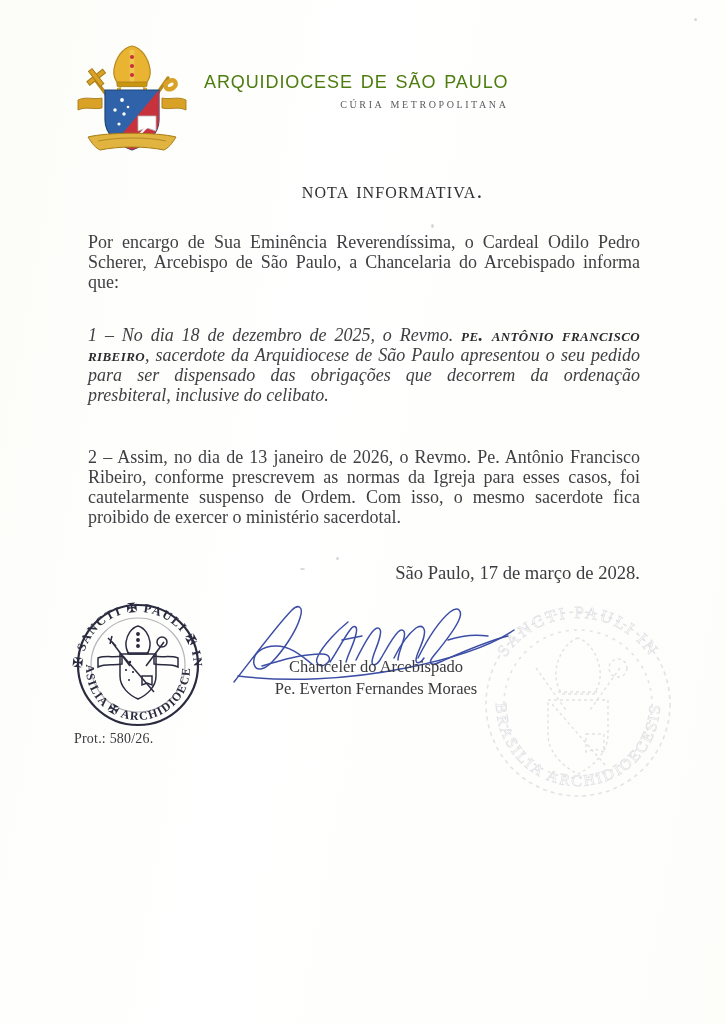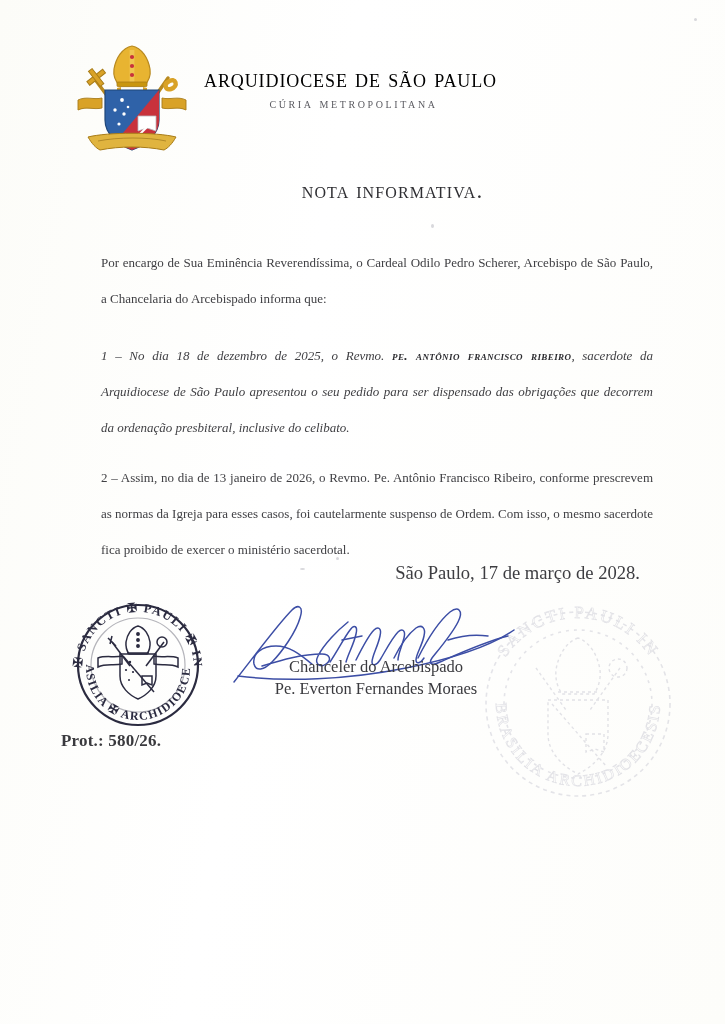--- a/index.html
+++ b/index.html
@@ -51,39 +51,39 @@
     position: relative;
   }
   .crest svg { display: block; }
 
   .letterhead-text {
     margin-left: 12px;
     padding-top: 28px;
     text-align: left;
   }
   .org-name {
-    font-family: Liberation Serif, serif;
+    font-family: Liberation Sans, sans-serif;
     font-size: 25.5px;
     letter-spacing: 0.9px;
-    color: #000000;
+    color: #4d7c0f;
     font-variant: small-caps;
     text-transform: lowercase;
     line-height: 1.05;
     white-space: nowrap;
   }
   .org-name::first-letter { font-size: 1em; }
   .org-sub {
     font-family: "Liberation Serif", "DejaVu Serif", serif;
     font-size: 14px;
     letter-spacing: 2.6px;
     color: #5b5b61;
     font-variant: small-caps;
     text-transform: lowercase;
     margin-top: 3px;
-    text-align: center;
+    text-align: right;
     padding-left: 6px;
     white-space: nowrap;
   }
 
   
   .doc-title {
     position: absolute;
     left: 0;
     top: 178px;
     width: 725px;
@@ -96,26 +96,26 @@
     padding-left: 30px;
   }
 
   
   .body-block {
     position: absolute;
     left: 88px;
     width: 552px;
   }
   .para {
-    font-size: 13px;
-    line-height: 36px;
+    font-size: 18px;
+    line-height: 20px;
     text-align: justify;
     text-justify: inter-word;
     color: #404044;
-    margin: 13px;
+    margin: 0;
   }
   .para-intro { top: 232px; }
   .para-one   { top: 325px; font-style: italic; }
   .para-two   { top: 447px; }
 
   .para .hl {
     font-variant: small-caps;
     text-transform: lowercase;
     font-weight: bold;
     letter-spacing: 0.4px;
@@ -163,26 +163,25 @@
   
   .stamp {
     position: absolute;
     left: 62px;
     top: 592px;
     width: 152px;
     height: 146px;
   }
   .prot {
     position: absolute;
-    left: 61px;
+    left: 74px;
     top: 731px;
-    font-size: 17px;
+    font-size: 14px;
     color: #3a3a3e;
     letter-spacing: 0.2px;
-    font-weight: bold;
   }
 
   
   .dry-seal {
     position: absolute;
     left: 462px;
     top: 588px;
     width: 232px;
     height: 232px;
     opacity: 0.30;

